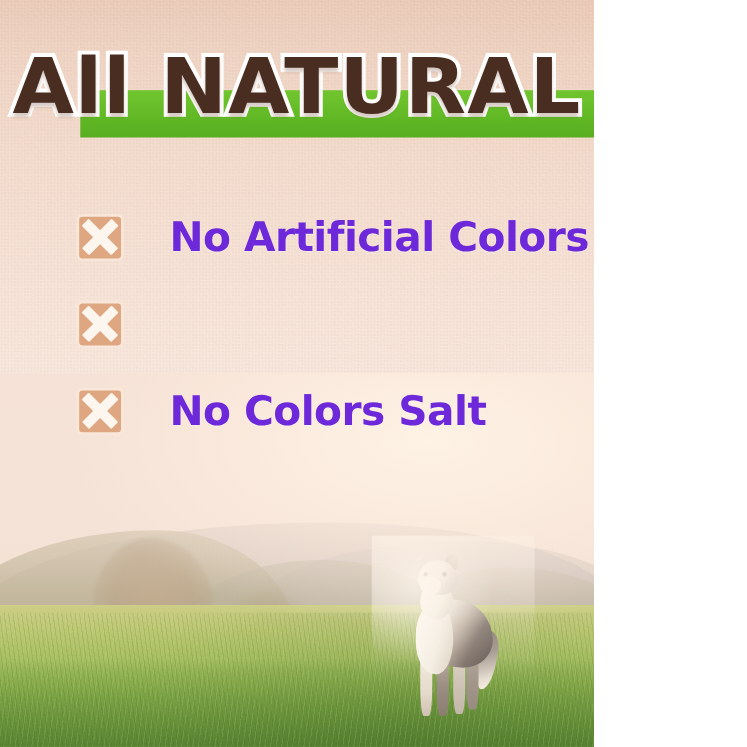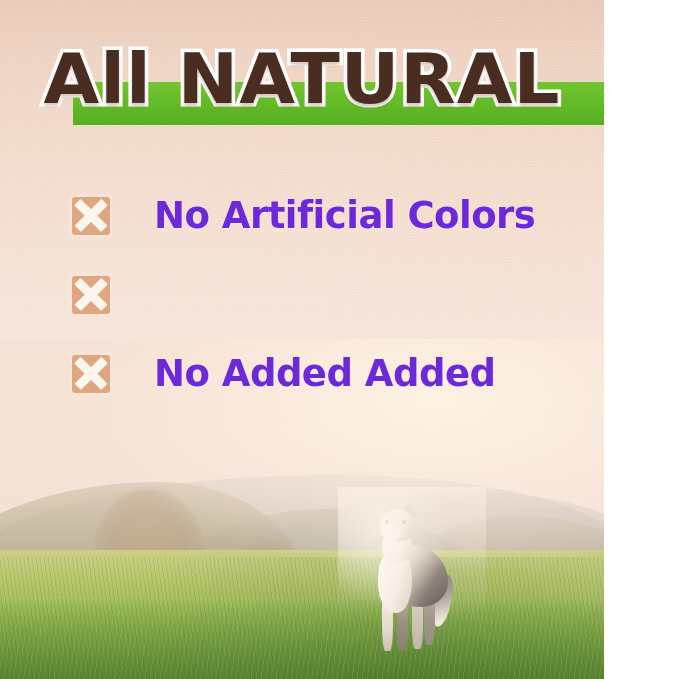--- a/index.html
+++ b/index.html
@@ -6,21 +6,21 @@
     margin: 0;
     padding: 0;
     background: #ffffff;
   }
   body {
     font-family: "Liberation Sans", sans-serif;
   }
 
   #poster {
     position: relative;
-    width: 604px;
+    width: 540px;
     height: 679px;
     overflow: hidden;
     background: #f2d8cb;
   }
 
   
   .bg-base {
     position: absolute;
     inset: 0;
     background:
@@ -450,17 +450,17 @@
         <div class="bar b"></div>
       </div>
     </div>
 
 
     <div class="feature-row">
       <div class="x-icon">
         <div class="bar a"></div>
         <div class="bar b"></div>
       </div>
-      <div class="feature-label">No Added Added</div>
+      <div class="feature-label">No Colors Salt</div>
     </div>
 
   </div>
 </div>
 
 </body></html>

